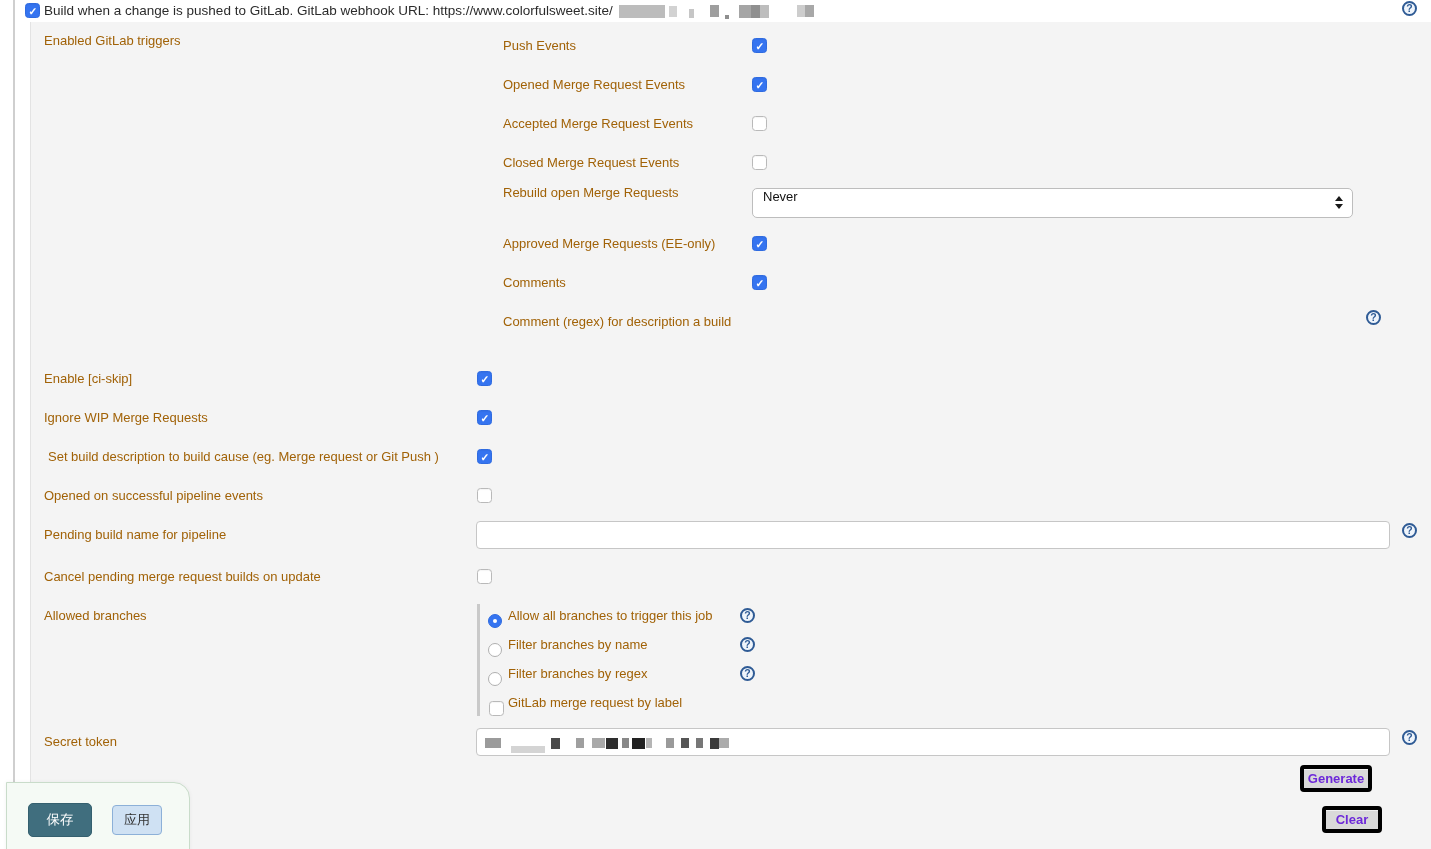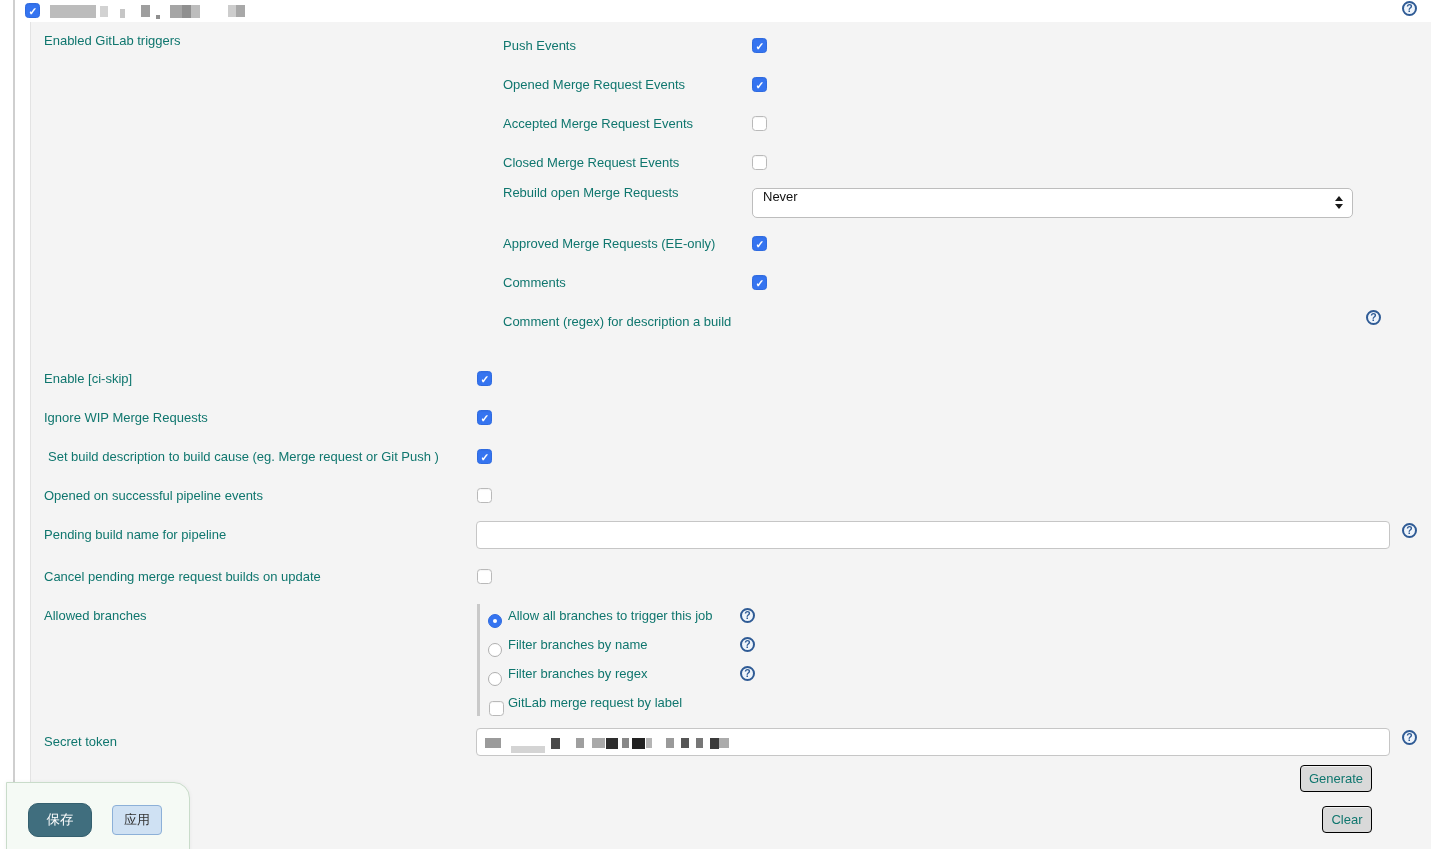--- a/index.html
+++ b/index.html
@@ -6,60 +6,60 @@
   #screen {
     position:relative; width:1431px; height:849px; overflow:hidden;
     font-family:"Liberation Sans", sans-serif; color:#333; background:#fff;
   }
   .abs { position:absolute; }
   
   .vrule { position:absolute; background:#cfcfcf; }
   
   #content-bg { position:absolute; left:30px; top:22px; right:0; bottom:0; background:#f4f4f4; border-left:1px solid #e3e3e3; }
   
-  .lbl { position:absolute; font-size:13px; color:#0f766e; white-space:nowrap; }
+  .lbl { position:absolute; font-size:13px; color:#a16207; white-space:nowrap; }
   .title-lbl { font-size:13.5px; color:#2b2b2b; white-space:nowrap; }
   
   .cb { position:absolute; width:15px; height:15px; border-radius:3.5px; background:#fff; border:1px solid #b9b9b9; box-sizing:border-box; box-shadow:inset 0 1px 1px rgba(0,0,0,0.04); }
   .cb.on { background:#3574f0; border:1px solid #2f6be0; }
   .cb.on::after { content:"✓"; position:absolute; left:2.5px; top:0.5px; color:#fff; font-size:10.5px; font-weight:bold; line-height:13px; }
   
   .rad { position:absolute; width:14px; height:14px; border-radius:50%; background:#fff; border:1px solid #b0b0b0; box-sizing:border-box; }
   .rad.on { background:#3574f0; border:1px solid #2f6be0; }
   .rad.on::after { content:""; position:absolute; left:4px; top:4px; width:4px; height:4px; border-radius:50%; background:#fff; }
   
   .inp { position:absolute; height:28px; background:#fff; border:1px solid #c6c6c6; border-radius:4px; box-sizing:border-box; font-family:"Liberation Sans", sans-serif; font-size:13px; color:#222; padding:0 8px; }
   
   .sel { position:absolute; height:30px; background:#fff; border:1px solid #bdbdbd; border-radius:5px; box-sizing:border-box; display:flex; align-items:flex-start; padding:0 10px; font-size:13px; color:#111; cursor:default; }
   .sel .stepper { position:absolute; right:9px; top:7px; display:flex; flex-direction:column; align-items:center; }
   .sel .stepper .up { width:0; height:0; border-left:4px solid transparent; border-right:4px solid transparent; border-bottom:5px solid #1a1a1a; margin-bottom:3px; }
   .sel .stepper .down { width:0; height:0; border-left:4px solid transparent; border-right:4px solid transparent; border-top:5px solid #1a1a1a; }
   
   .help { position:absolute; width:15px; height:15px; border-radius:50%; border:2px solid #2f5b95; background:#eef4fb; color:#2f5b95; font-size:10.5px; font-weight:bold; box-sizing:border-box; display:flex; align-items:center; justify-content:center; line-height:1; cursor:pointer; }
   
-  .gbtn { position:absolute; background:#d9d9d9; border:1px solid #000000; border-radius:4px; font-family:"Liberation Sans", sans-serif; font-size:13px; font-weight:400; color:#0f766e; display:flex; align-items:center; justify-content:center; cursor:pointer; box-shadow:0 1px 0 rgba(255,255,255,0.6) inset; }
+  .gbtn { position:absolute; background:#d9d9d9; border:4px solid #000000; border-radius:4px; font-family:"Liberation Sans", sans-serif; font-size:13px; font-weight:700; color:#6d28d9; display:flex; align-items:center; justify-content:center; cursor:pointer; box-shadow:0 1px 0 rgba(255,255,255,0.6) inset; }
   
   #save-panel { position:absolute; left:6px; top:782px; width:182px; height:80px; background:#f5faf5; border:1px solid #c9dcca; border-radius:0 16px 0 0; box-shadow:0 0 4px rgba(0,0,0,0.05); }
-  #save-btn { position:absolute; left:28px; top:803px; width:64px; height:34px; background:#406e7e; border:1px solid #35606f; border-radius:10px; color:#fff; font-family:"Liberation Sans", sans-serif; font-size:13.5px; display:flex; align-items:center; justify-content:center; cursor:pointer; }
+  #save-btn { position:absolute; left:28px; top:803px; width:64px; height:34px; background:#406e7e; border:1px solid #35606f; border-radius:5px; color:#fff; font-family:"Liberation Sans", sans-serif; font-size:13.5px; display:flex; align-items:center; justify-content:center; cursor:pointer; }
   #apply-btn { position:absolute; left:112px; top:805px; width:50px; height:30px; background:#cfe1f3; border:1px solid #8cb0d8; border-radius:4px; color:#333; font-family:"Liberation Sans", sans-serif; font-size:13px; display:flex; align-items:center; justify-content:center; cursor:pointer; }
   
   .mosaic { position:absolute; display:flex; align-items:center; }
   .mosaic-inline { display:inline-flex; align-items:center; vertical-align:middle; }
   .px { display:inline-block; }
 </style>
 </head>
 <body>
 
 <div id="screen">
 
   <div id="content-bg"></div>
   <div class="vrule" style="left:13px; top:0; width:2px; height:849px;"></div>
 
   <span class="cb on" style="left:25px; top:3px;"></span>
-  <span class="abs title-lbl" style="left:44px; top:3px;"><span class="mosaic-inline">
+  <span class="abs title-lbl" style="left:44px; top:3px;"><span>Build when a change is pushed to GitLab. GitLab webhook URL: https://www.colorfulsweet.site/</span><span class="mosaic-inline">
         <span class="px" style="width: 46px; height: 13px; background: rgb(188, 188, 188); margin-left: 6px;"></span>
         <span class="px" style="width: 8px; height: 11px; background: rgb(210, 210, 210); margin-left: 4px;"></span>
         <span class="px" style="width: 5px; height: 9px; background: rgb(198, 198, 198); margin-left: 12px; transform: translateY(2px);"></span>
         <span class="px" style="width: 9px; height: 12px; background: rgb(158, 158, 158); margin-left: 16px;"></span>
         <span class="px" style="width: 4px; height: 4px; background: rgb(143, 143, 143); margin-left: 6px; transform: translateY(6px);"></span>
         <span class="px" style="width: 12px; height: 13px; background: rgb(165, 165, 165); margin-left: 10px;"></span>
         <span class="px" style="width: 9px; height: 13px; background: rgb(143, 143, 143);"></span>
         <span class="px" style="width: 9px; height: 13px; background: rgb(189, 189, 189);"></span>
         <span class="px" style="width: 8px; height: 12px; background: rgb(205, 205, 205); margin-left: 28px;"></span>
         <span class="px" style="width: 9px; height: 12px; background: rgb(168, 168, 168);"></span>
@@ -150,19 +150,19 @@
         <span class="px" style="width: 8px; height: 10px; background: rgb(154, 154, 154); margin-left: 14px;"></span>
         <span class="px" style="width: 8px; height: 10px; background: rgb(85, 85, 85); margin-left: 7px;"></span>
         <span class="px" style="width: 7px; height: 10px; background: rgb(119, 119, 119); margin-left: 7px;"></span>
         <span class="px" style="width: 9px; height: 11px; background: rgb(58, 58, 58); margin-left: 7px;"></span>
         <span class="px" style="width: 10px; height: 10px; background: rgb(171, 171, 171);"></span>
       </span>
   </div>
   <span class="help" style="left:1402px; top:730px;">?</span>
 
   <button class="gbtn" style="left:1300px; top:765px; width:72px; height:27px;">Generate</button>
-  <button class="gbtn" style="left:1322px; top:806px; width:50px; height:27px;">Clear</button>
+  <button class="gbtn" style="left:1322px; top:806px; width:60px; height:27px;">Clear</button>
 
   <div id="save-panel"></div>
   <button id="save-btn">保存</button>
   <button id="apply-btn">应用</button>
 
 </div>
 
 </body></html>

